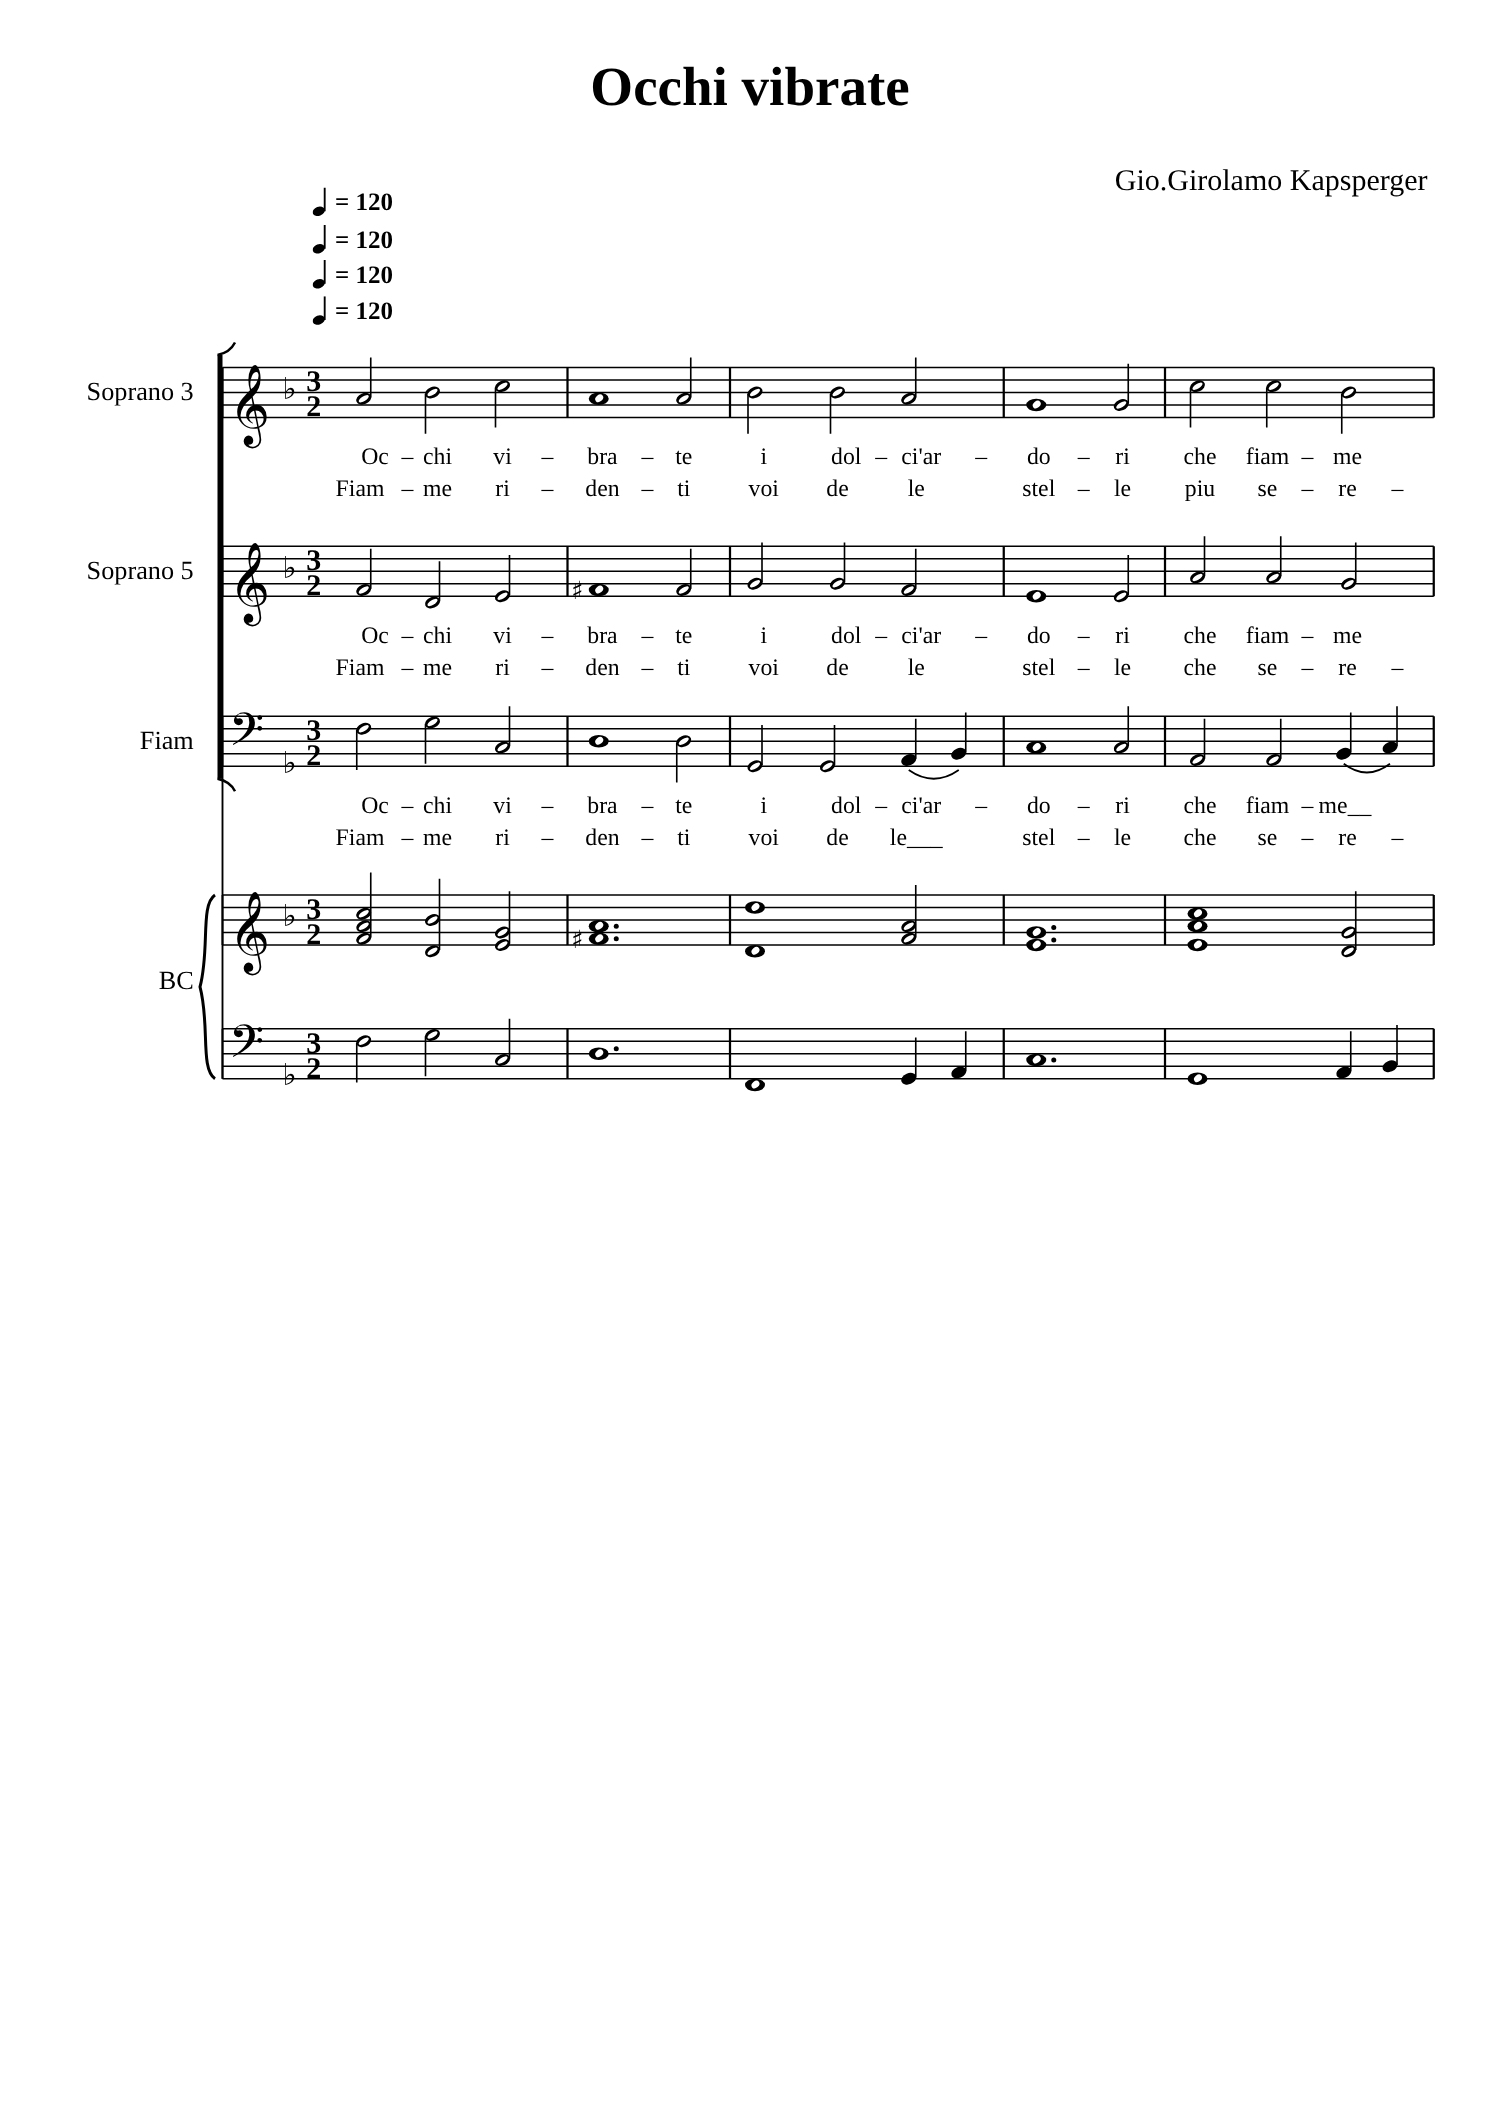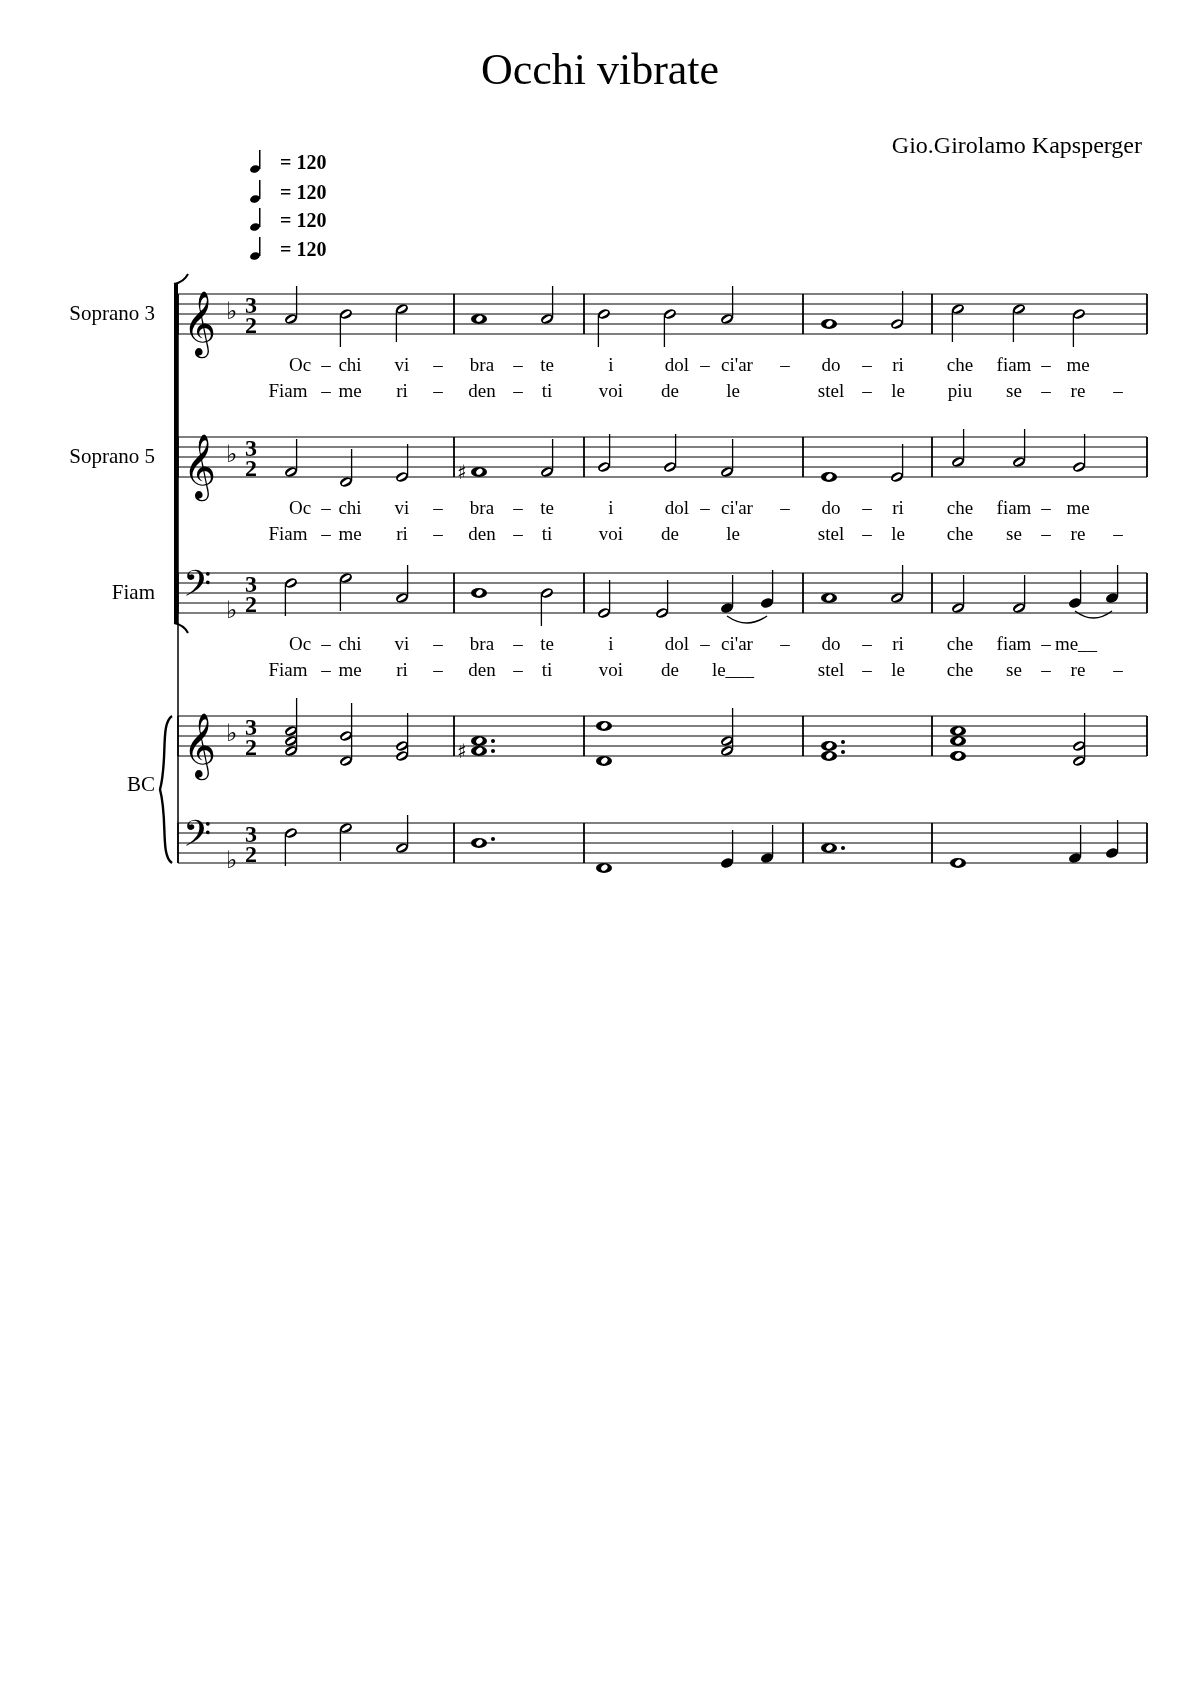--- a/index.html
+++ b/index.html
@@ -1,19 +1,19 @@
 <!DOCTYPE html>
 <html><head>
 <meta charset="utf-8">
 <style>
   html,body{margin:0;padding:0;background:#ffffff;}
   body{width:1200px;height:1697px;position:relative;font-family:"Liberation Serif","DejaVu Serif",serif;color:#000;overflow:hidden;}
-  .title{position:absolute;top:44px;left:0;width:1200px;text-align:center;font-size:44px;font-weight:normal;}
+  .title{position:absolute;top:44px;left:0;width:1200px;text-align:center;font-size:44px;font-weight:bold;}
   .composer{position:absolute;top:132px;right:58px;font-size:24px;}
-  .tempo{position:absolute;left:250px;font-size:20px;font-weight:bold;display:flex;align-items:center;gap:16px;text-align:center;}
+  .tempo{position:absolute;left:250px;font-size:20px;font-weight:bold;display:flex;align-items:center;gap:4px;text-align:center;}
   .tempo .note-glyph{display:inline-block;width:14px;height:24px;}
   .inst-label{position:absolute;font-size:21px;text-align:right;width:150px;left:5px;}
   svg#score{position:absolute;left:0;top:0;}
   .lyric{font-family:"Liberation Serif","DejaVu Serif",serif;font-size:19px;}
 </style>
 </head>
 <body>
 
 <div class="title">Occhi vibrate</div>
 <div class="composer">Gio.Girolamo Kapsperger</div>

